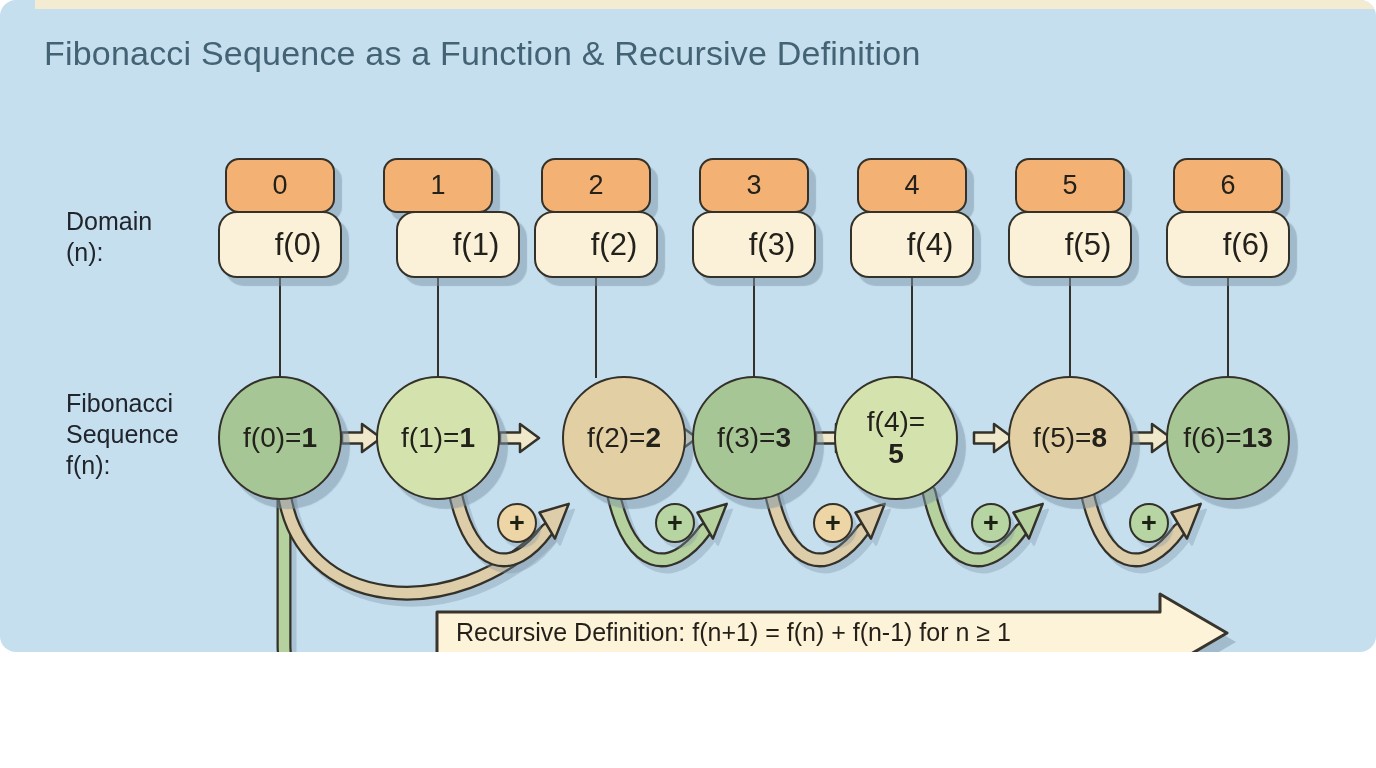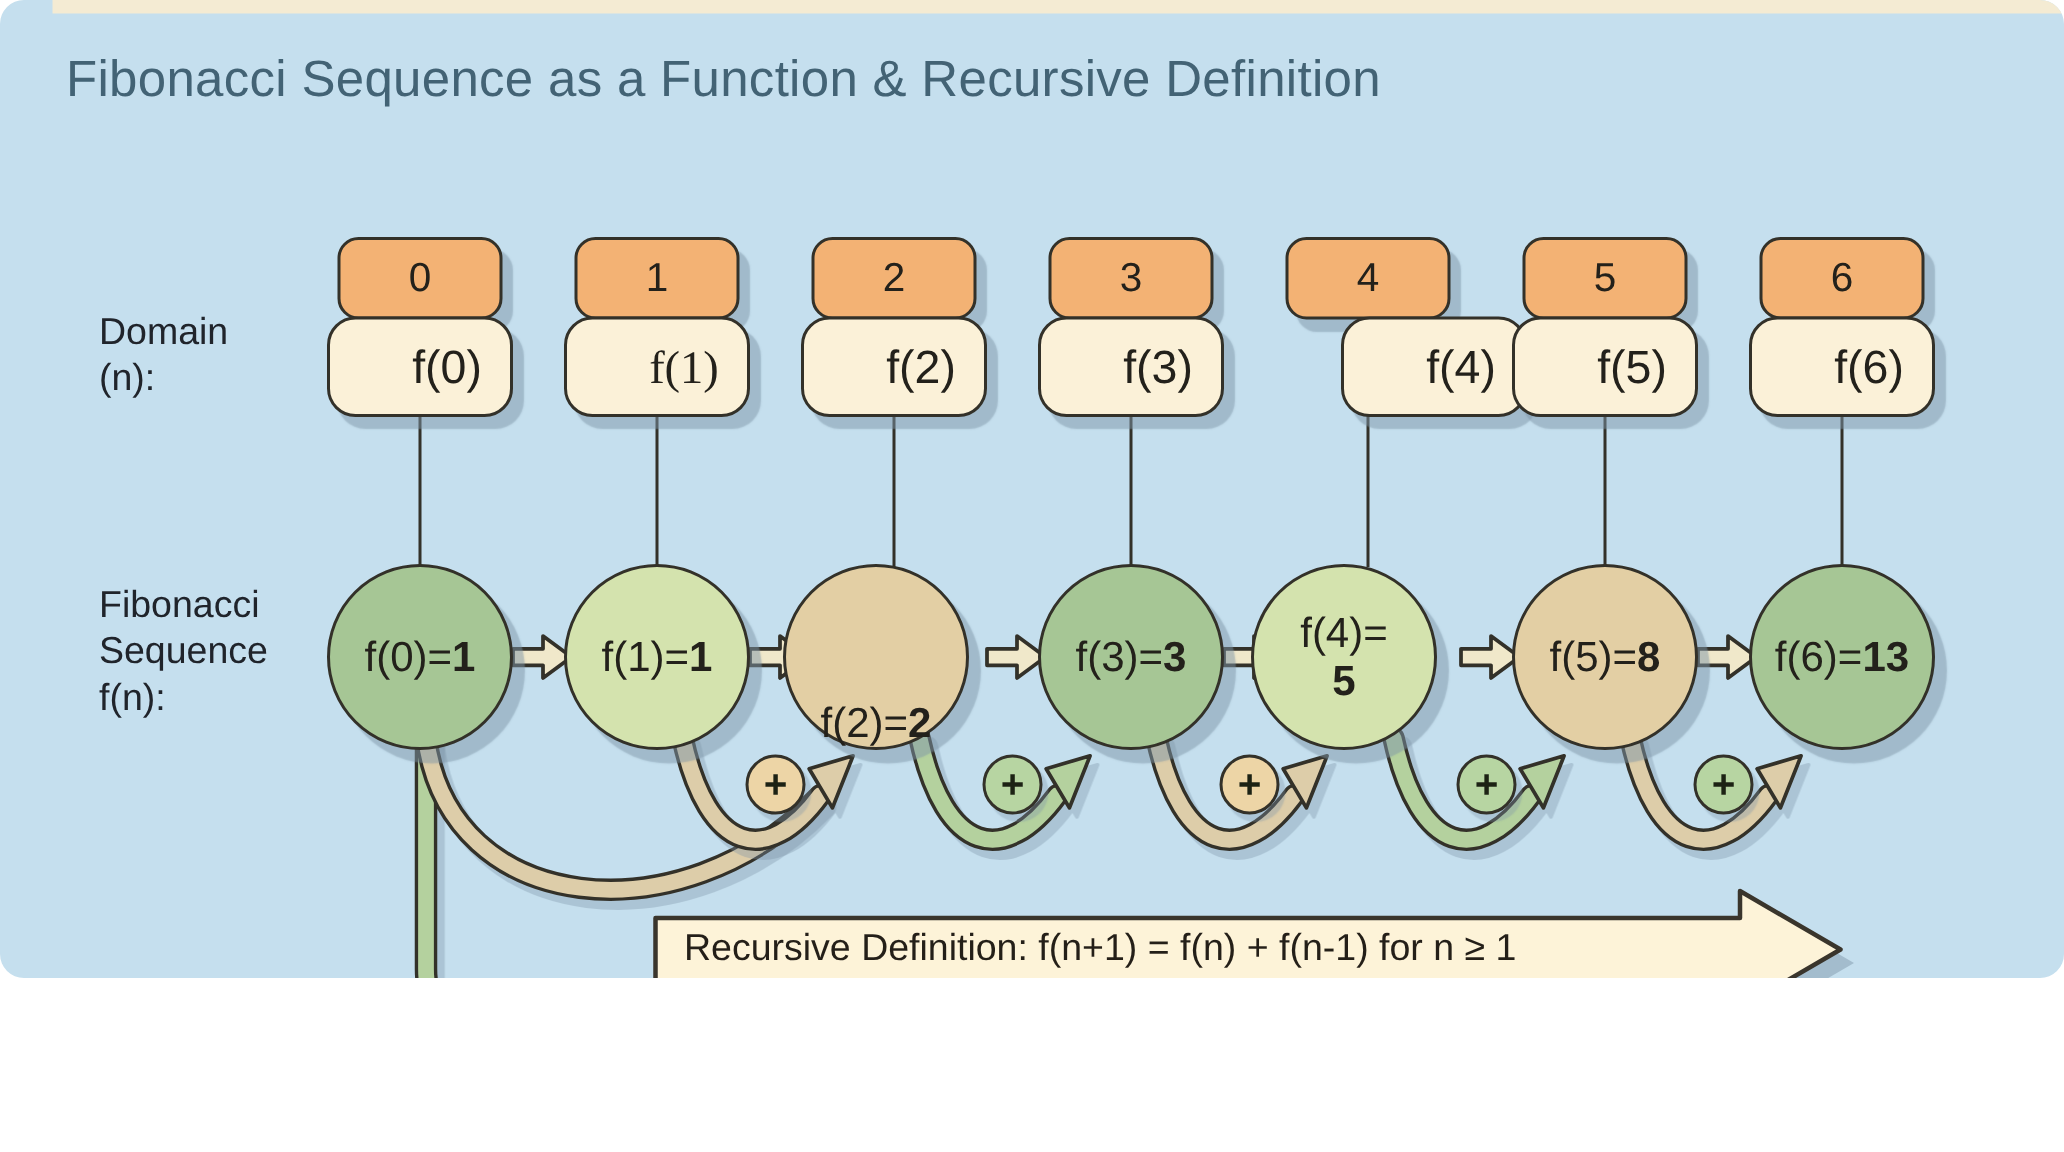--- a/index.html
+++ b/index.html
@@ -170,57 +170,57 @@
   </div>
   <div class="connector" style="left: 279px;"></div>
   <div class="circle green" style="left: 218px;">
     <span>f(0)=</span>
         <b>1</b>
   </div>
 
   <div class="num-box" style="left: 383px;">
     <span>1</span>
   </div>
-  <div class="fn-box" style="left: 376px; font-family: Liberation Serif, serif;">
+  <div class="fn-box" style="left: 396px;">
     <span>f(1)</span>
   </div>
   <div class="connector" style="left: 437px;"></div>
   <div class="circle lightgreen" style="left: 376px;">
     <span>f(1)=</span>
         <b>1</b>
   </div>
 
   <div class="num-box" style="left: 541px;">
     <span>2</span>
   </div>
   <div class="fn-box" style="left: 534px;">
     <span>f(2)</span>
   </div>
   <div class="connector" style="left: 595px;"></div>
-  <div class="circle tan" style="left: 522px; align-items: flex-end;">
+  <div class="circle tan" style="left: 562px;">
     <span>f(2)=</span>
         <b>2</b>
   </div>
 
   <div class="num-box" style="left: 699px;">
     <span>3</span>
   </div>
   <div class="fn-box" style="left: 692px; align-items: center;">
     <span>f(3)</span>
   </div>
   <div class="connector" style="left: 753px;"></div>
   <div class="circle green" style="left: 692px;">
     <span>f(3)=</span>
         <b>3</b>
   </div>
 
   <div class="num-box" style="left: 857px;">
     <span>4</span>
   </div>
-  <div class="fn-box" style="left: 850px; margin-left: 44px;">
+  <div class="fn-box" style="left: 850px;">
     <span>f(4)</span>
   </div>
   <div class="connector" style="left: 911px;"></div>
   <div class="circle lightgreen" style="left: 834px; flex-direction: column;">
     <span>f(4)=</span>
         <b>5</b>
   </div>
 
   <div class="num-box" style="left: 1015px;">
     <span>5</span>

